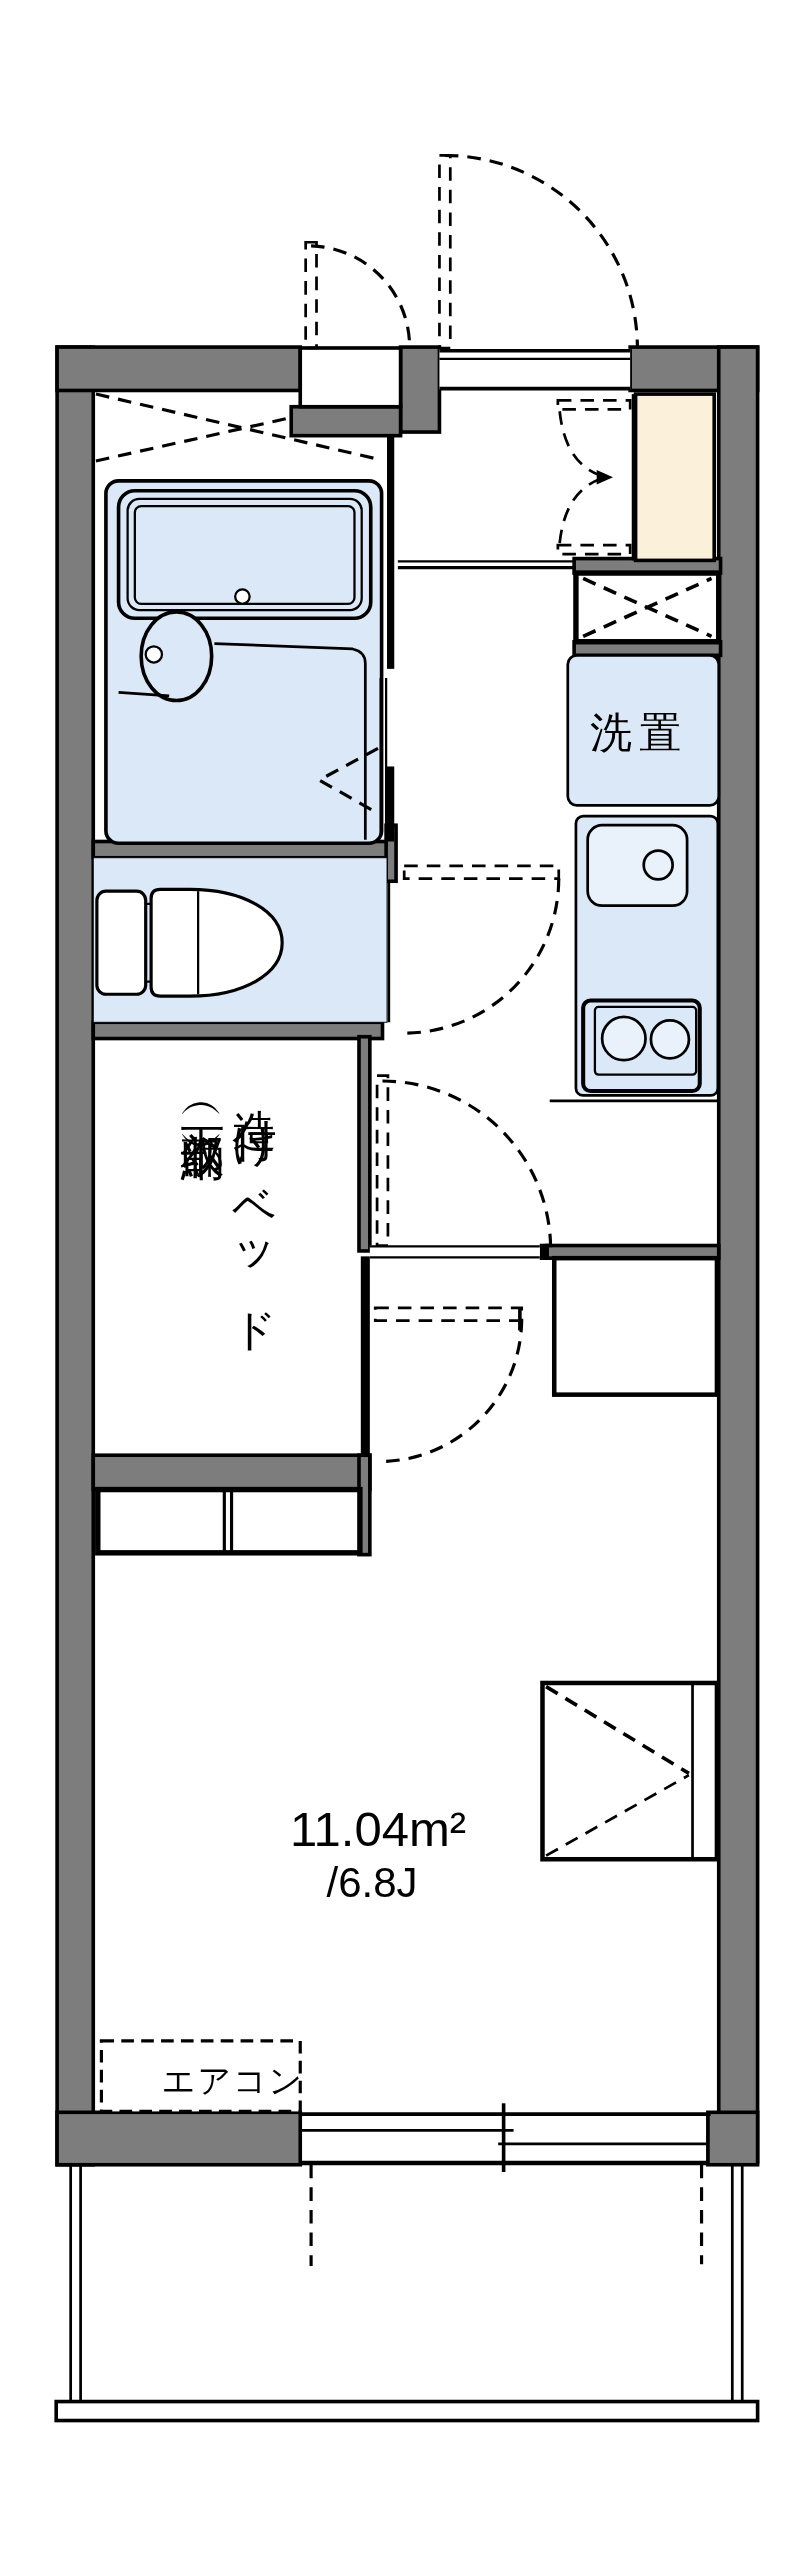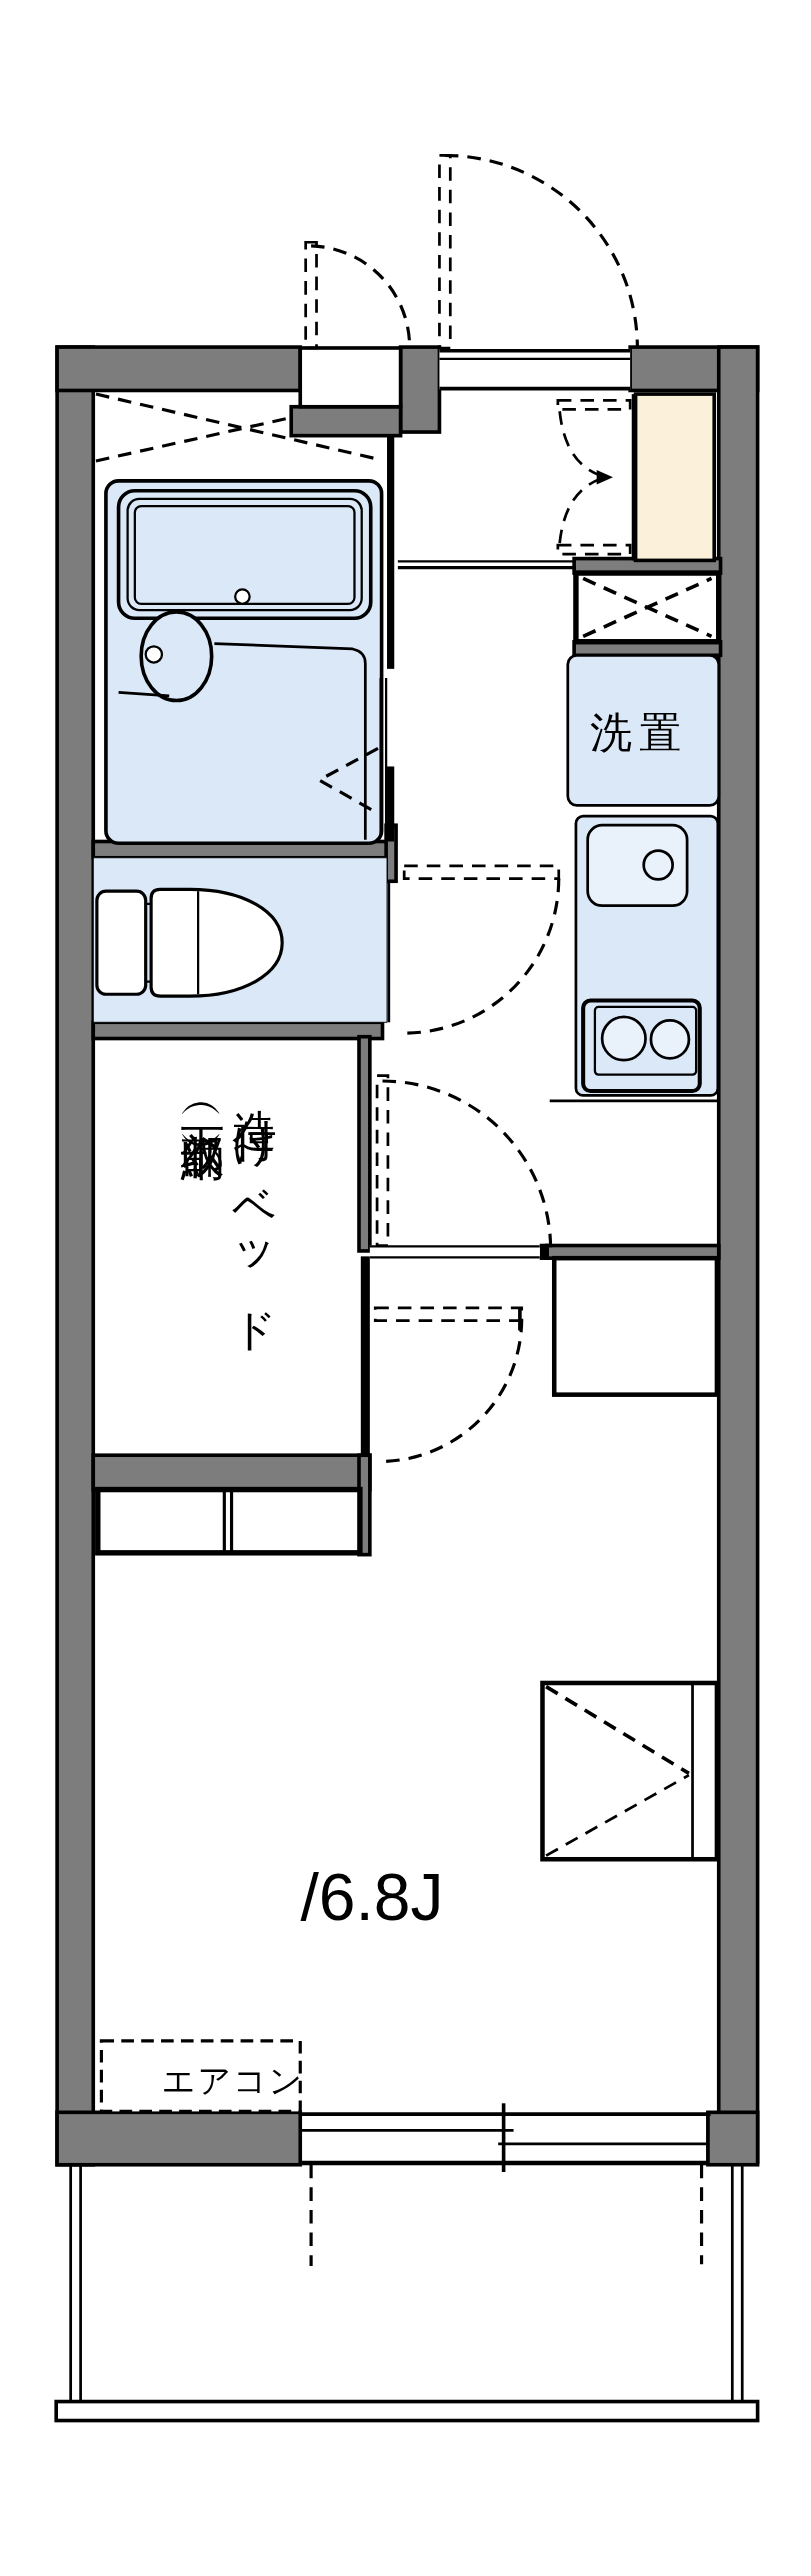--- a/index.html
+++ b/index.html
@@ -185,17 +185,18 @@
     <path d="M776,2395 V2505" class="dsh" stroke-width="3.5" stroke-dasharray="17 11"></path>
     <rect x="62" y="2657" width="776" height="21" class="whtb" stroke-width="4"></rect>
   </g>
 </svg>
 
   <div class="lbl" style="left:590px;top:705px;font-size:42px;letter-spacing:7.2px;font-weight:500;">洗置</div>
 
   <div class="lbl vtext" style="left:226px;top:1074px;font-size:44px;letter-spacing:11px;">造付けベッド</div>
   <div class="lbl vtext" style="left:174px;top:1089px;font-size:44px;letter-spacing:3.6px;">（下部収納）</div>
 
-  <div class="lbl center" style="left:372px;top:1859px;font-size:66px;">/6.8J</div>
+  <div class="lbl center" style="left:378px;top:1801px;font-size:49px;">11.04m²</div>
+  <div class="lbl center" style="left:372px;top:1859px;font-size:42px;">/6.8J</div>
 
   <div class="lbl center" style="left:201px;top:2059px;font-size:33px;letter-spacing:1.8px;margin-left:32px;">エアコン</div>
 </div>
 
 
 </body></html>

